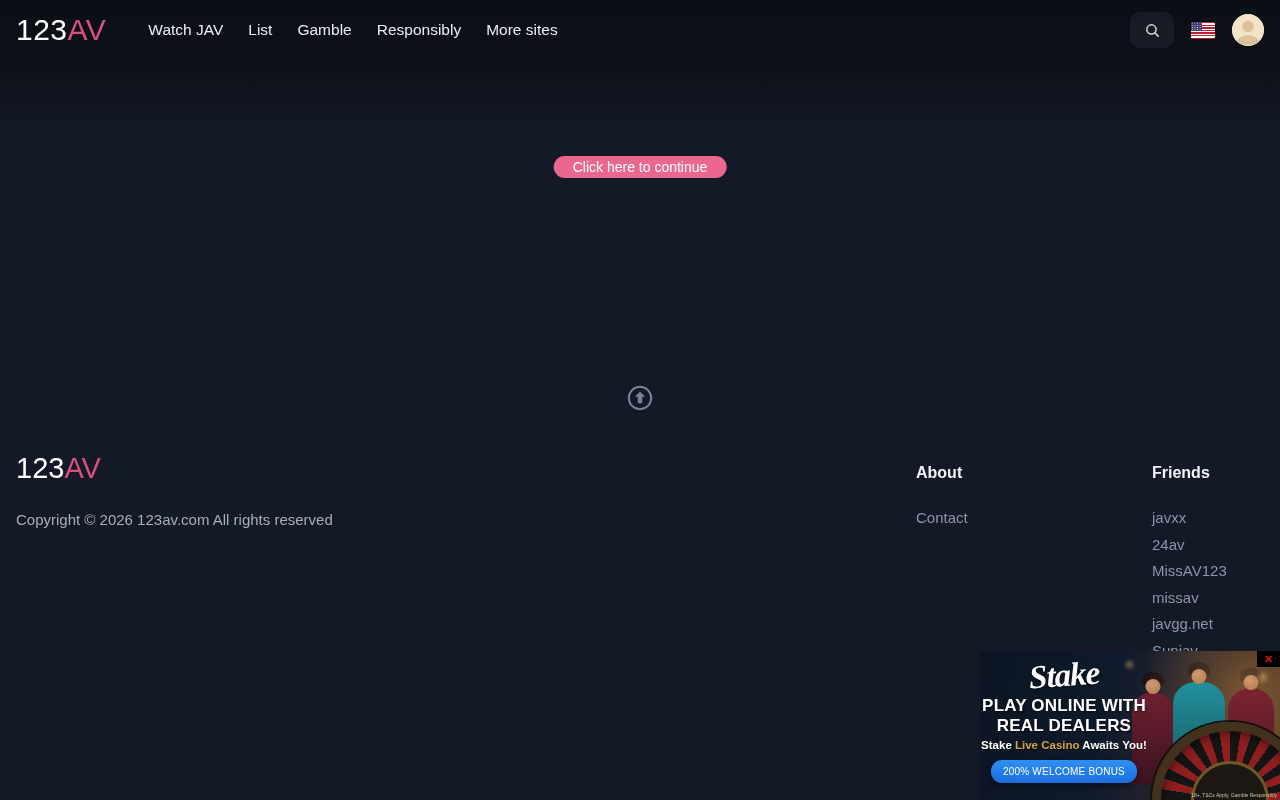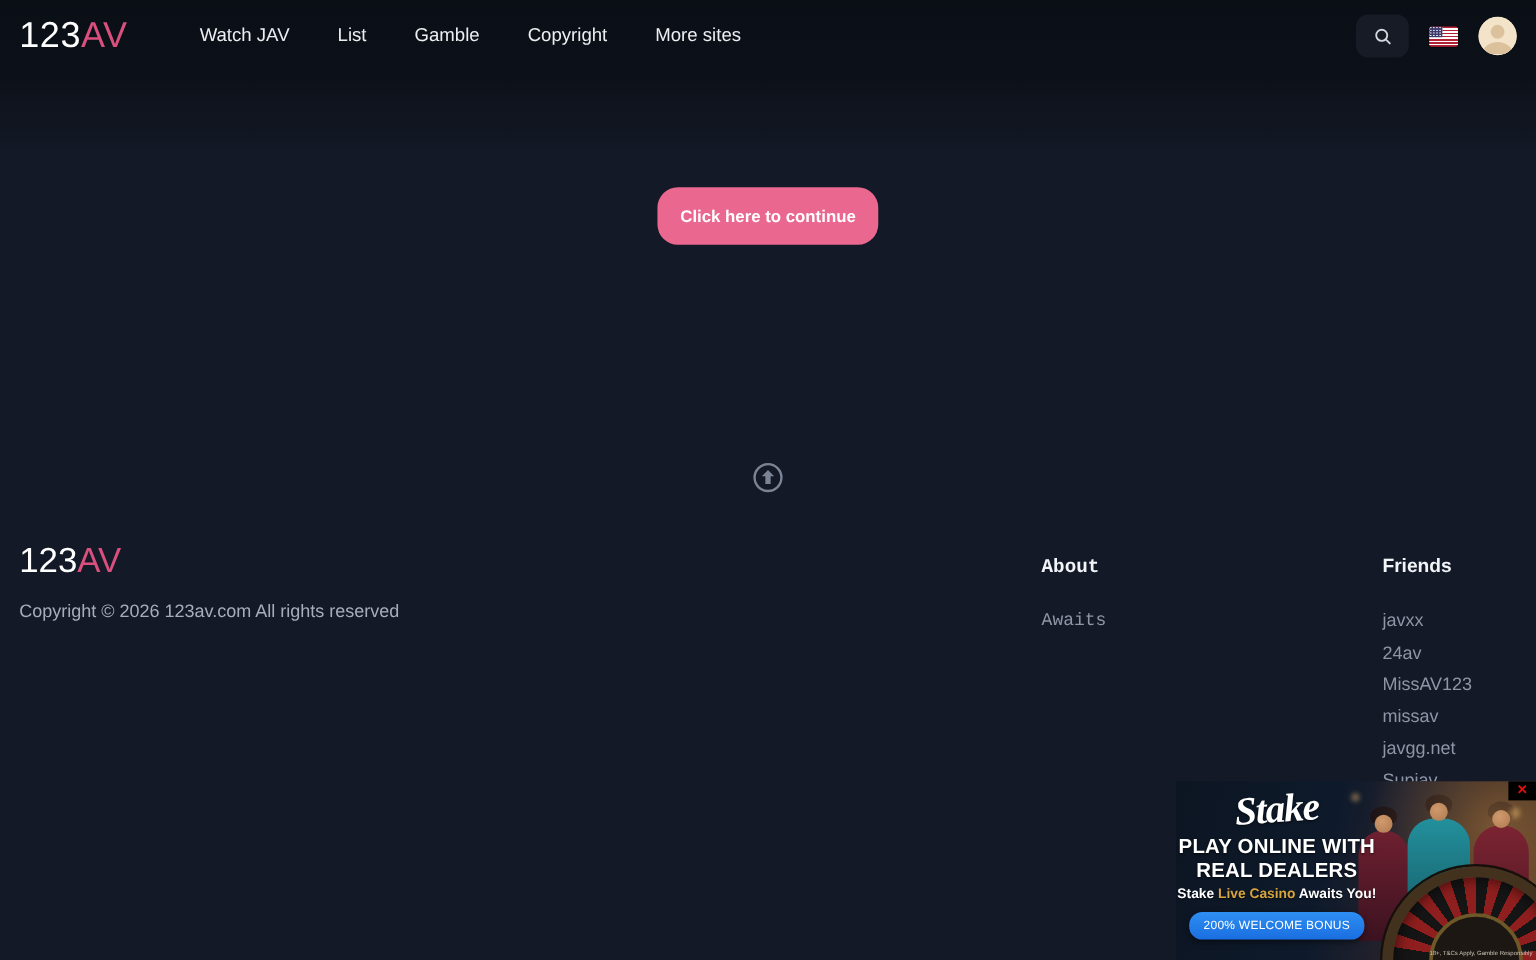--- a/index.html
+++ b/index.html
@@ -14,21 +14,21 @@
     background:linear-gradient(180deg,#0a0e15 0px,#0c1018 60px,#131926 130px,#131926 100%);
   }
 
   
   .navbar {
     position:absolute; top:0; left:0; width:1280px; height:60px;
     display:flex; align-items:center; padding:0 16px;
   }
   .logo { font-size:30px; font-weight:400; letter-spacing:.5px; color:#fff; cursor:pointer; }
   .logo .logo-accent { color:var(--logo-pink,#d94f7e); }
-  .nav-menu { display:flex; margin-left:60px; gap:40px; }
+  .nav-menu { display:flex; margin-left:42px; gap:25px; }
   .nav-item {
     font-size:15.5px; font-weight:500; color:#eceef2; text-decoration:none;
     padding:6px 0; cursor:pointer;
   }
   .nav-right { margin-left:auto; display:flex; align-items:center; gap:17px; }
   .search-btn {
     width:44px; height:36px; border-radius:10px; background:#161b26;
     display:flex; align-items:center; justify-content:center; cursor:pointer; border:none;
   }
   .flag { width:24px; height:17px; border-radius:2px; position:relative; overflow:hidden; cursor:pointer;
@@ -40,35 +40,35 @@
     background-image:radial-gradient(circle, #fff .55px, transparent .7px);
     background-size:2.6px 2.2px;
   }
   .avatar { width:32px; height:32px; border-radius:50%; overflow:hidden; cursor:pointer; background:#f2e3c9; }
 
   
   .continue-btn {
     position:absolute; top:156px; left:50%; transform:translateX(-50%);
     background:var(--accent-pink,#ea6890);
     color:#fff; font-family:"Liberation Sans",sans-serif;
-    font-size:14px; font-weight:700; border:none; cursor:pointer;
-    padding:16px 19px; border-radius:17px; white-space:nowrap;
+    font-size:14px; font-weight:400; border:none; cursor:pointer;
+    padding:3px 19px; border-radius:17px; white-space:nowrap;
   }
   .scroll-top {
     position:absolute; top:384px; left:50%; transform:translateX(-50%);
     width:28px; height:28px; cursor:pointer; background:none; border:none; padding:0;
   }
 
   
   .footer { position:absolute; left:0; top:440px; width:1280px; height:360px; }
   .footer-logo { position:absolute; left:16px; top:12px; font-size:29px; font-weight:400; color:#fff; cursor:pointer; }
   .footer-logo .logo-accent { color:var(--logo-pink,#d94f7e); }
-  .copyright { position:absolute; left:16px; top:61px; font-size:15px; color:#a6adbc;text-align:center; }
+  .copyright { position:absolute; left:16px; top:71px; font-size:15px; color:#a6adbc;text-align:center; }
   .fcol { position:absolute; top:24px; width:142px; }
-  .fcol-about { left:868px;font-family:Liberation Mono, monospace; } .fcol-policy { left:1010px; } .fcol-friends { left:1152px; }
+  .fcol-about { left:916px; } .fcol-policy { left:1010px; } .fcol-friends { left:1152px; }
   .fcol-title { font-size:16px; font-weight:600; color:#f2f4f8; margin-bottom:28px; }
   .flink { display:block; font-size:15px; line-height:15px; color:#8d95a6; text-decoration:none; margin-bottom:11.5px; cursor:pointer; }
 
   
   .ad {
     position:absolute; left:980px; top:651px; width:300px; height:149px; overflow:hidden;
     background:linear-gradient(103deg,#0c1522 0%,#0e1a2b 42%,#20202c 58%,#33241f 78%,#433122 100%);
     cursor:pointer; z-index:10;
   }
   .ad-photo { position:absolute; left:138px; top:0; right:0; bottom:0; }
@@ -126,21 +126,21 @@
 <body>
 
 <div class="page">
 
   <header class="navbar">
     <a class="logo"><span>123</span><span class="logo-accent">AV</span></a>
     <nav class="nav-menu">
       <a class="nav-item">Watch JAV</a>
       <a class="nav-item">List</a>
       <a class="nav-item">Gamble</a>
-      <a class="nav-item">Copyright</a>
+      <a class="nav-item">Responsibly</a>
       <a class="nav-item">More sites</a>
     </nav>
     <div class="nav-right">
       <button class="search-btn">
         <span style="display:flex">
           <svg width="17" height="17" viewBox="0 0 24 24" fill="none" stroke="#d2d6dd" stroke-width="2.2" stroke-linecap="round">
             <circle cx="10.5" cy="10.5" r="6.5"></circle>
               <path d="M15.5 15.5 L20 20"></path>
           </svg>
         </span>
@@ -166,21 +166,21 @@
       </svg>
     </span>
   </button>
 
   <footer class="footer">
     <a class="footer-logo"><span>123</span><span class="logo-accent">AV</span></a>
     <div class="copyright">Copyright © 2026 123av.com All rights reserved</div>
 
     <div class="fcol fcol-about">
       <div class="fcol-title">About</div>
-      <a class="flink">Awaits</a>
+      <a class="flink">Contact</a>
     </div>
 
 
     <div class="fcol fcol-friends">
       <div class="fcol-title">Friends</div>
       <a class="flink">javxx</a>
       <a class="flink">24av</a>
       <a class="flink">MissAV123</a>
       <a class="flink">missav</a>
       <a class="flink">javgg.net</a>

